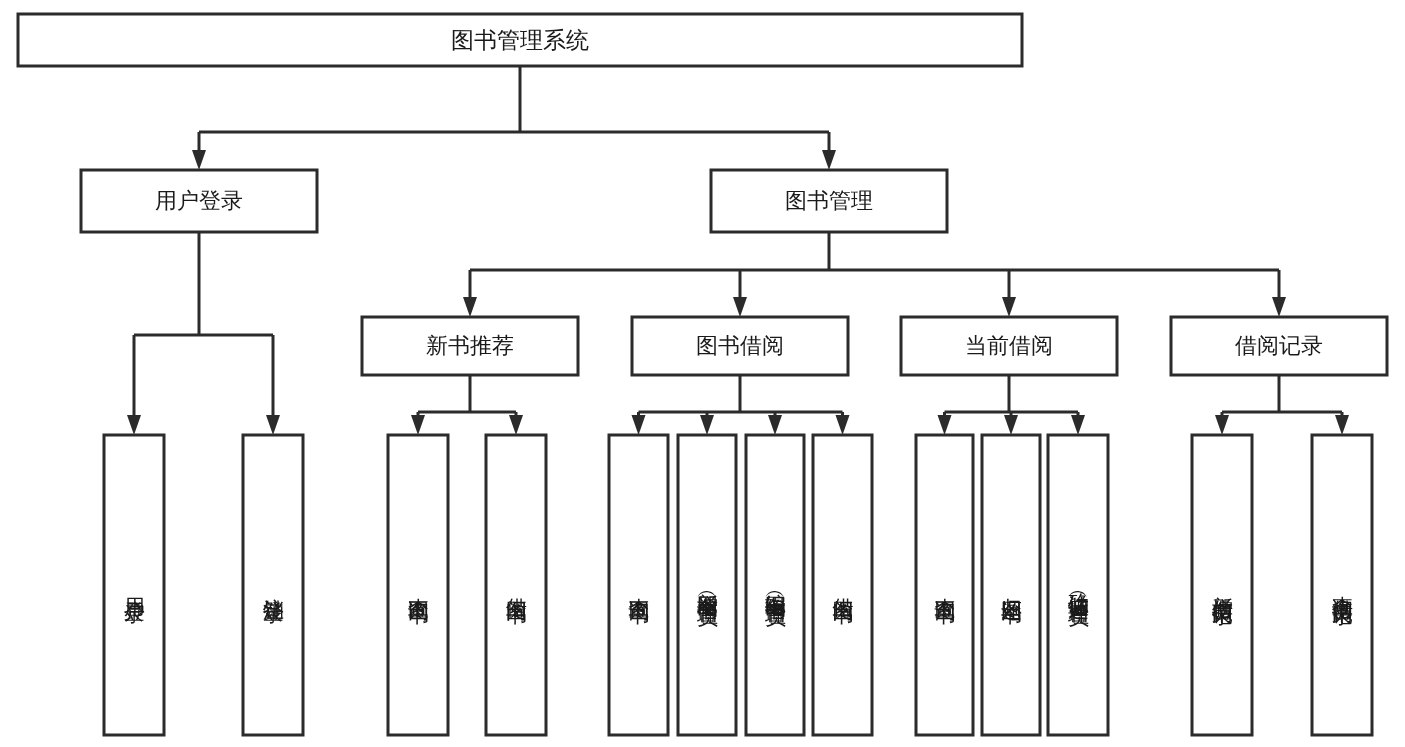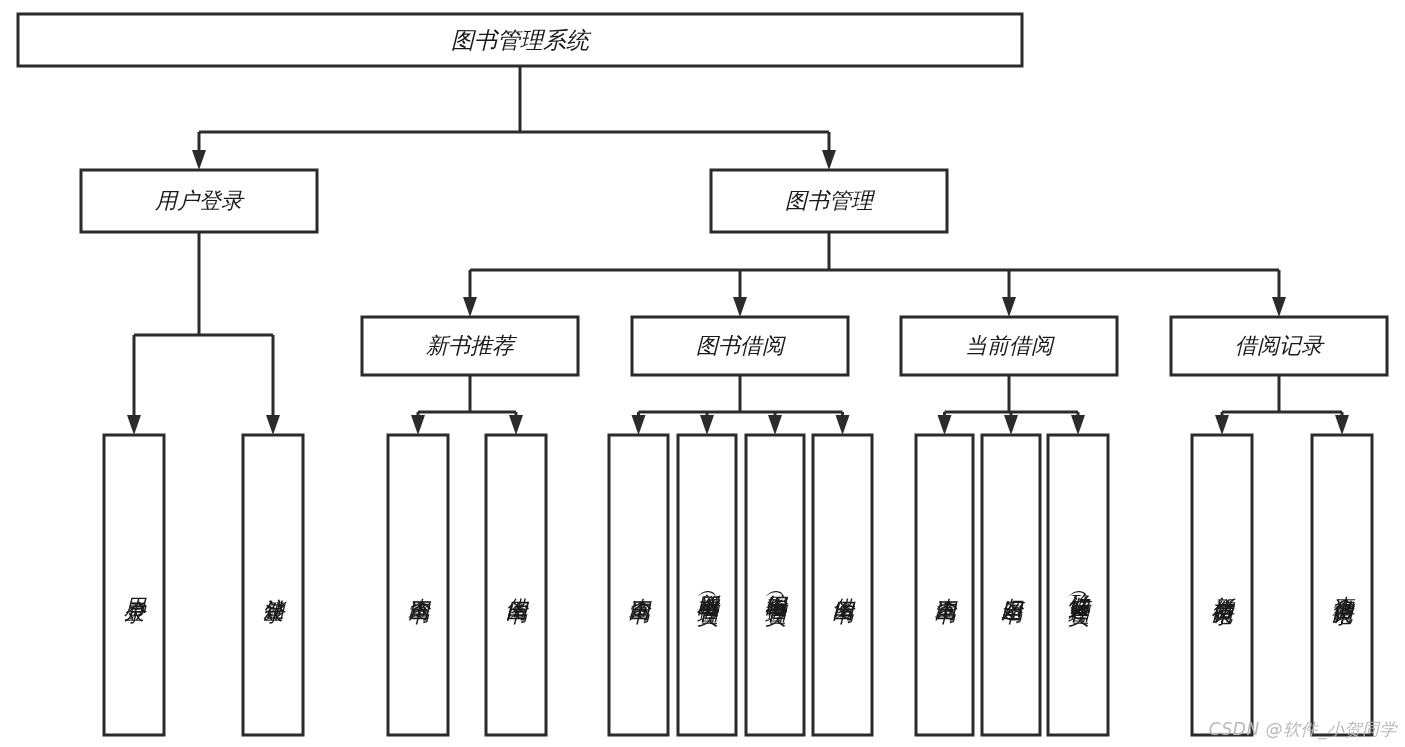--- a/index.html
+++ b/index.html
@@ -13,21 +13,20 @@
     height: 747px;
     font-family: "DejaVu Sans", "Liberation Sans", sans-serif;
     overflow: hidden;
     position: relative;
   }
   #diagram-root {
     position: relative;
     width: 1405px;
     height: 747px;
     background: #ffffff;
-    font-style: italic;
   }
   svg.diagram-canvas {
     position: absolute;
     top: 0;
     left: 0;
     width: 1405px;
     height: 747px;
     display: block;
   }
   .node-box {
@@ -216,14 +215,13 @@
       <div class="vlabel-wrap" style="left: 1048px; top: 435px; width: 60px; height: 300px;">
         <span class="vlabel">确认归还（管理员）</span>
       </div>
       <div class="vlabel-wrap" style="left: 1192px; top: 435px; width: 60px; height: 300px;">
         <span class="vlabel">新增借阅记录</span>
       </div>
       <div class="vlabel-wrap" style="left: 1312px; top: 435px; width: 60px; height: 300px;">
         <span class="vlabel">查询借阅记录</span>
       </div>
     </div>
-  <div class="watermark">CSDN @软件_小贺同学</div>
 </div>
 
 </body></html>

